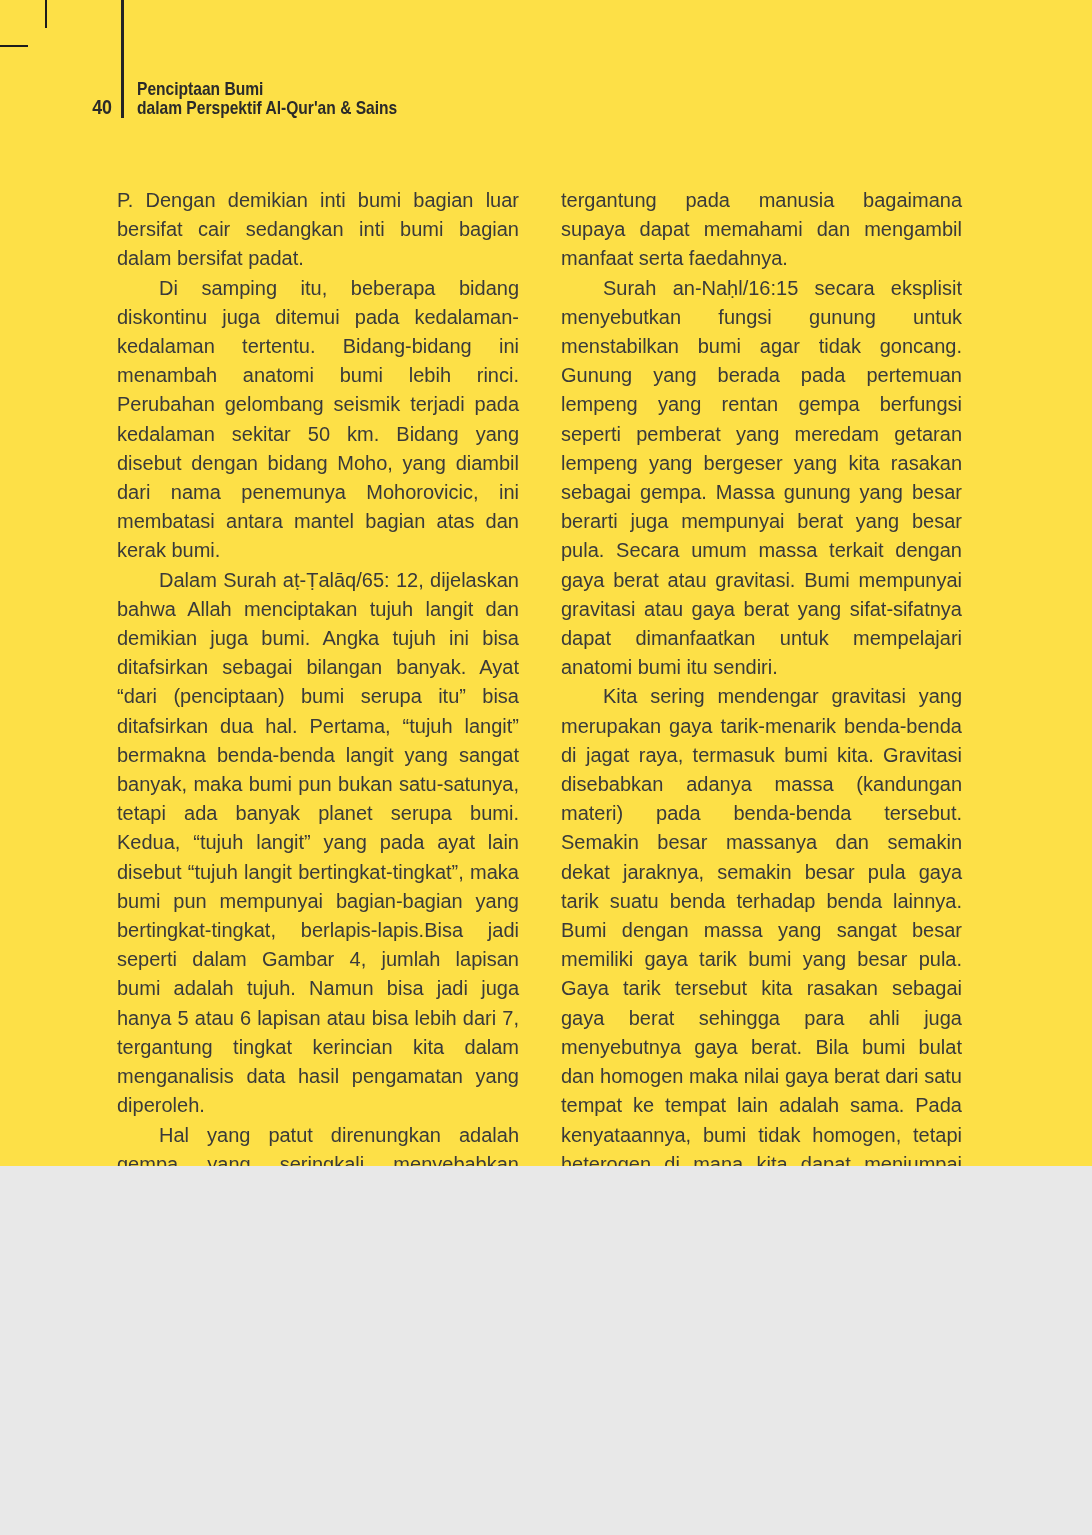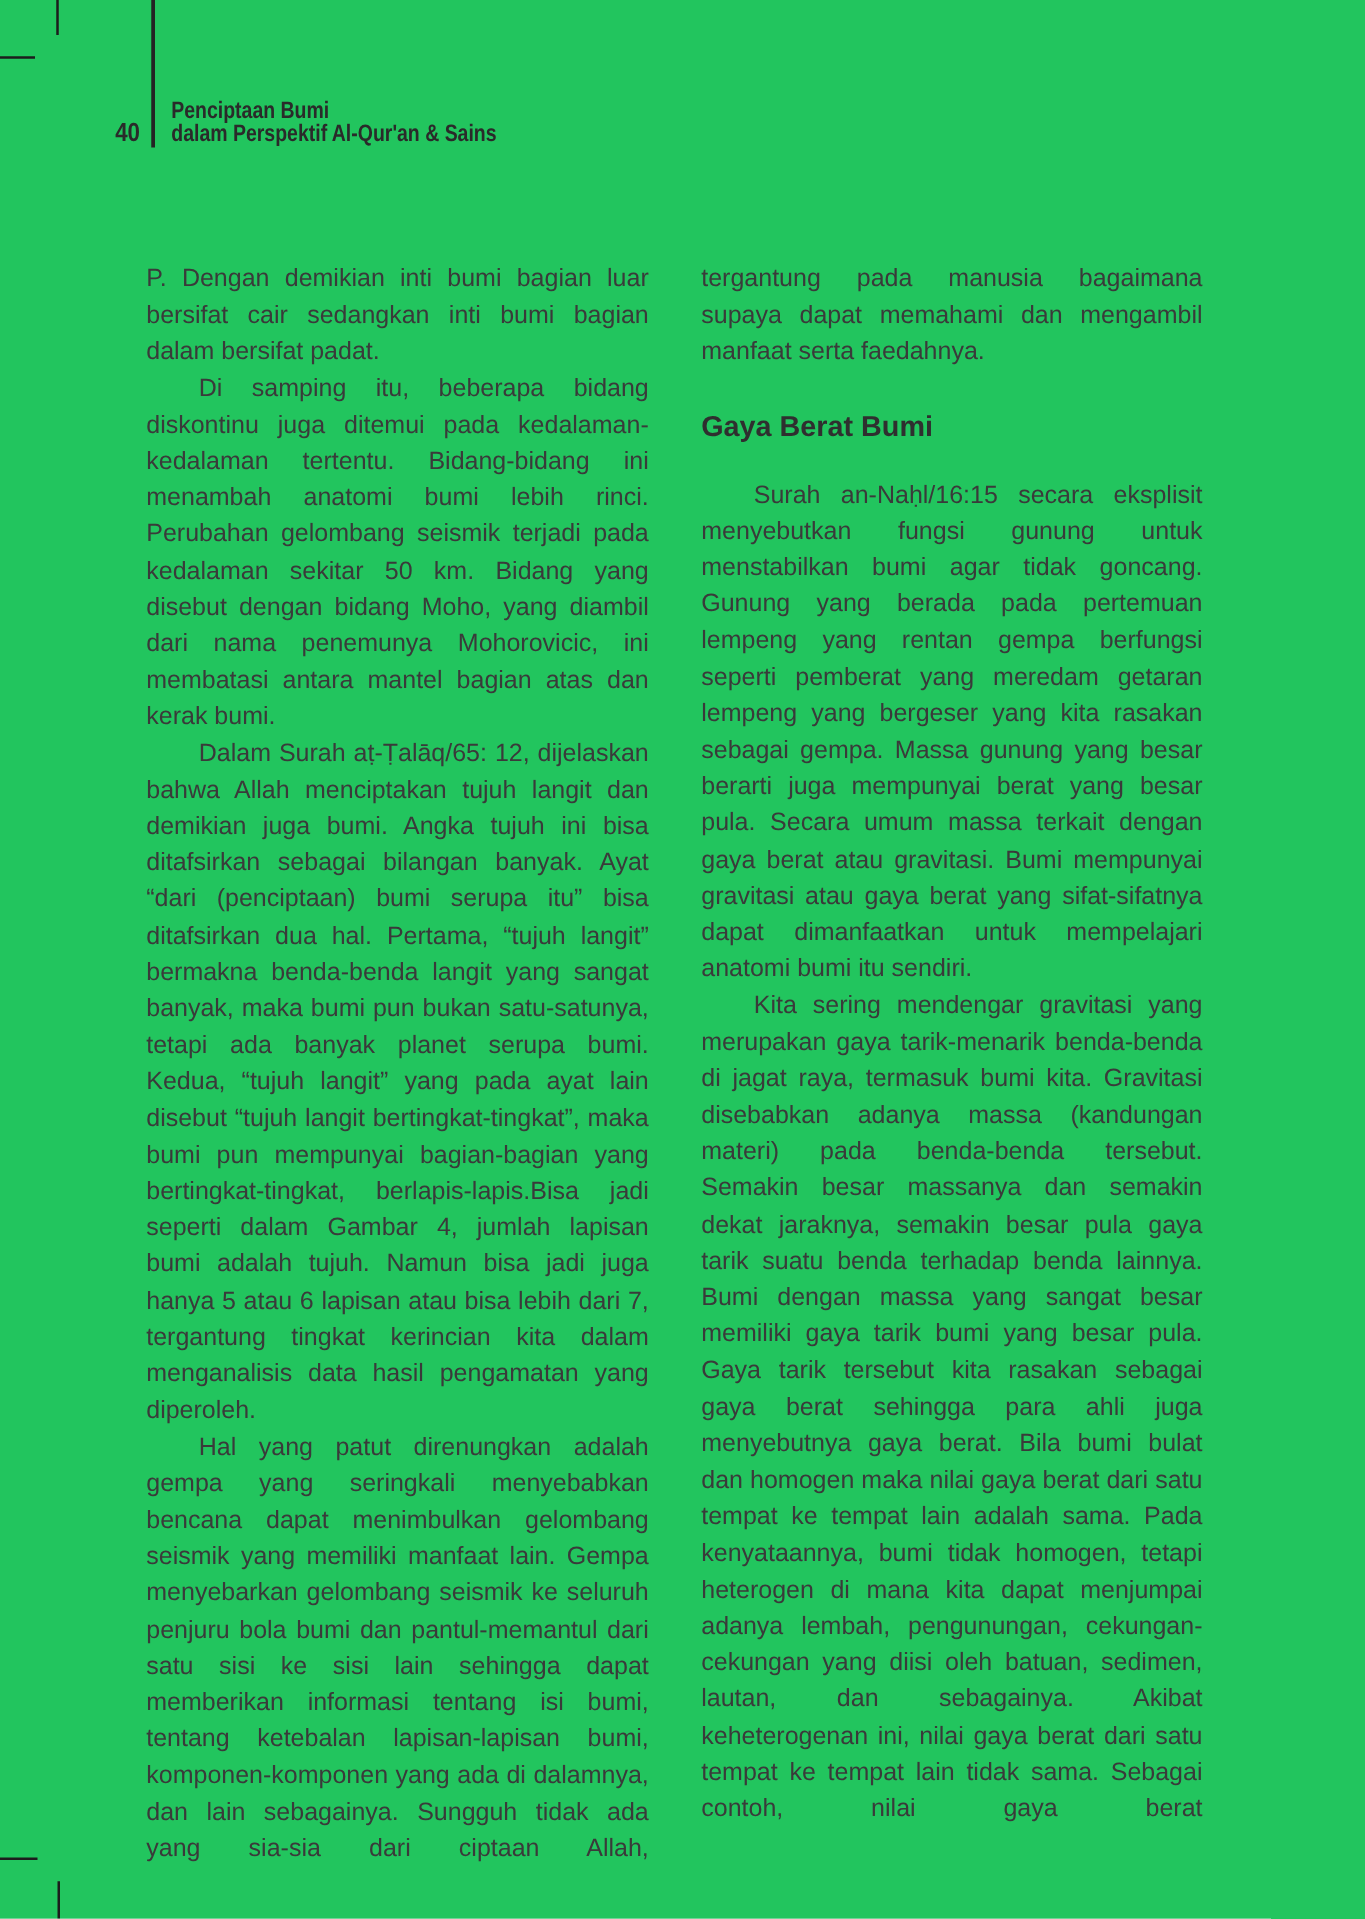--- a/index.html
+++ b/index.html
@@ -3,22 +3,22 @@
 <meta charset="utf-8">
 <style>
   html, body {
     margin: 0;
     padding: 0;
     background: #e8e8e8;
   }
   .page {
     position: relative;
     width: 1092px;
-    height: 1535px;
-    background: #22c55e;
+    height: 1166px;
+    background: #fde047;
     overflow: hidden;
     font-family: "Liberation Sans", sans-serif;
   }
 
   
   .crop {
     position: absolute;
     background: #1c1c1c;
   }
   .crop-tl-v { left: 45px;  top: 0;       width: 2px;  height: 28px; }
@@ -57,21 +57,21 @@
     line-height: 18.5px;
     color: #2a2a2a;
     white-space: nowrap;
     transform: scaleX(0.82);
     transform-origin: left top;
   }
 
   
   .col {
     position: absolute;
-    top: 209px;
+    top: 186px;
     color: #3a3a3a;
   }
   .col-left  { left: 117px; width: 402px; }
   .col-right { left: 545px; width: 401px; margin-left: 16px; }
 
   .col p {
     margin: 0;
     font-size: 20px;
     line-height: 29.2px;
     text-align: justify;
@@ -108,18 +108,17 @@
 
   <div class="col col-left">
     <p>P. Dengan demikian inti bumi bagian luar bersifat cair sedangkan inti bumi bagian dalam bersifat padat.</p>
     <p class="indent">Di samping itu, beberapa bidang diskontinu  juga ditemui pada kedalaman-kedalaman tertentu. Bidang-bidang ini menambah anatomi bumi lebih rinci. Perubahan gelombang seismik terjadi pada kedalaman sekitar 50 km. Bidang yang disebut dengan bidang Moho, yang diambil dari nama penemunya Mohorovicic, ini membatasi antara mantel bagian atas dan kerak bumi.</p>
     <p class="indent">Dalam Surah aṭ-Ṭalāq/65: 12, dijelaskan bahwa Allah menciptakan tujuh langit dan demikian juga bumi. Angka tujuh ini bisa ditafsirkan sebagai bilangan banyak. Ayat “dari (penciptaan) bumi serupa itu” bisa ditafsirkan dua hal. Pertama, “tujuh langit” bermakna benda-benda langit yang sangat banyak, maka bumi pun bukan satu-satunya, tetapi ada banyak planet serupa bumi. Kedua, “tujuh langit” yang pada ayat lain disebut “tujuh langit bertingkat-tingkat”, maka bumi pun mempunyai bagian-bagian yang bertingkat-tingkat, berlapis-lapis.Bisa jadi seperti dalam Gambar 4, jumlah lapisan bumi adalah tujuh. Namun bisa jadi juga hanya 5 atau 6 lapisan atau bisa  lebih dari 7, tergantung tingkat kerincian kita dalam menganalisis data hasil pengamatan yang diperoleh.</p>
     <p class="indent cont">Hal yang patut direnungkan adalah gempa yang seringkali menyebabkan bencana dapat menimbulkan  gelombang seismik yang memiliki manfaat lain. Gempa menyebarkan gelombang seismik ke seluruh penjuru bola bumi dan pantul-memantul dari satu sisi ke sisi lain sehingga dapat memberikan informasi tentang isi bumi, tentang ketebalan lapisan-lapisan bumi, komponen-komponen yang ada di dalamnya, dan lain sebagainya. Sungguh tidak ada yang sia-sia dari ciptaan Allah,</p>
   </div>
 
   <div class="col col-right">
     <p>tergantung pada manusia bagaimana supaya dapat memahami dan mengambil manfaat serta faedahnya.</p>
-    <h2 class="section-heading">Gaya Berat Bumi</h2>
     <p class="indent">Surah an-Naḥl/16:15 secara eksplisit menyebutkan fungsi gunung untuk menstabilkan bumi agar tidak goncang. Gunung yang berada pada pertemuan lempeng yang rentan gempa berfungsi seperti pemberat yang meredam getaran lempeng yang bergeser yang kita rasakan sebagai gempa. Massa gunung yang besar berarti juga mempunyai berat yang besar pula. Secara umum massa terkait dengan gaya berat atau gravitasi. Bumi mempunyai gravitasi atau gaya berat yang sifat-sifatnya dapat dimanfaatkan untuk mempelajari anatomi bumi itu sendiri.</p>
     <p class="indent cont">Kita sering mendengar gravitasi yang merupakan gaya tarik-menarik benda-benda di jagat raya, termasuk bumi kita.  Gravitasi disebabkan adanya massa (kandungan materi) pada benda-benda tersebut. Semakin besar massanya dan semakin dekat jaraknya, semakin besar pula gaya tarik suatu benda terhadap benda lainnya. Bumi dengan massa yang sangat besar memiliki gaya tarik bumi yang besar pula. Gaya tarik tersebut kita rasakan sebagai gaya berat sehingga para ahli juga menyebutnya gaya berat. Bila bumi bulat dan homogen maka nilai gaya berat dari satu tempat ke tempat lain adalah sama. Pada kenyataannya, bumi tidak homogen, tetapi heterogen di mana kita dapat menjumpai adanya lembah, pengunungan, cekungan-cekungan yang diisi oleh batuan, sedimen, lautan, dan sebagainya. Akibat keheterogenan ini,  nilai gaya berat dari satu tempat ke tempat lain tidak sama. Sebagai contoh, nilai gaya berat</p>
   </div>
 
 </div>
 
 </body></html>

